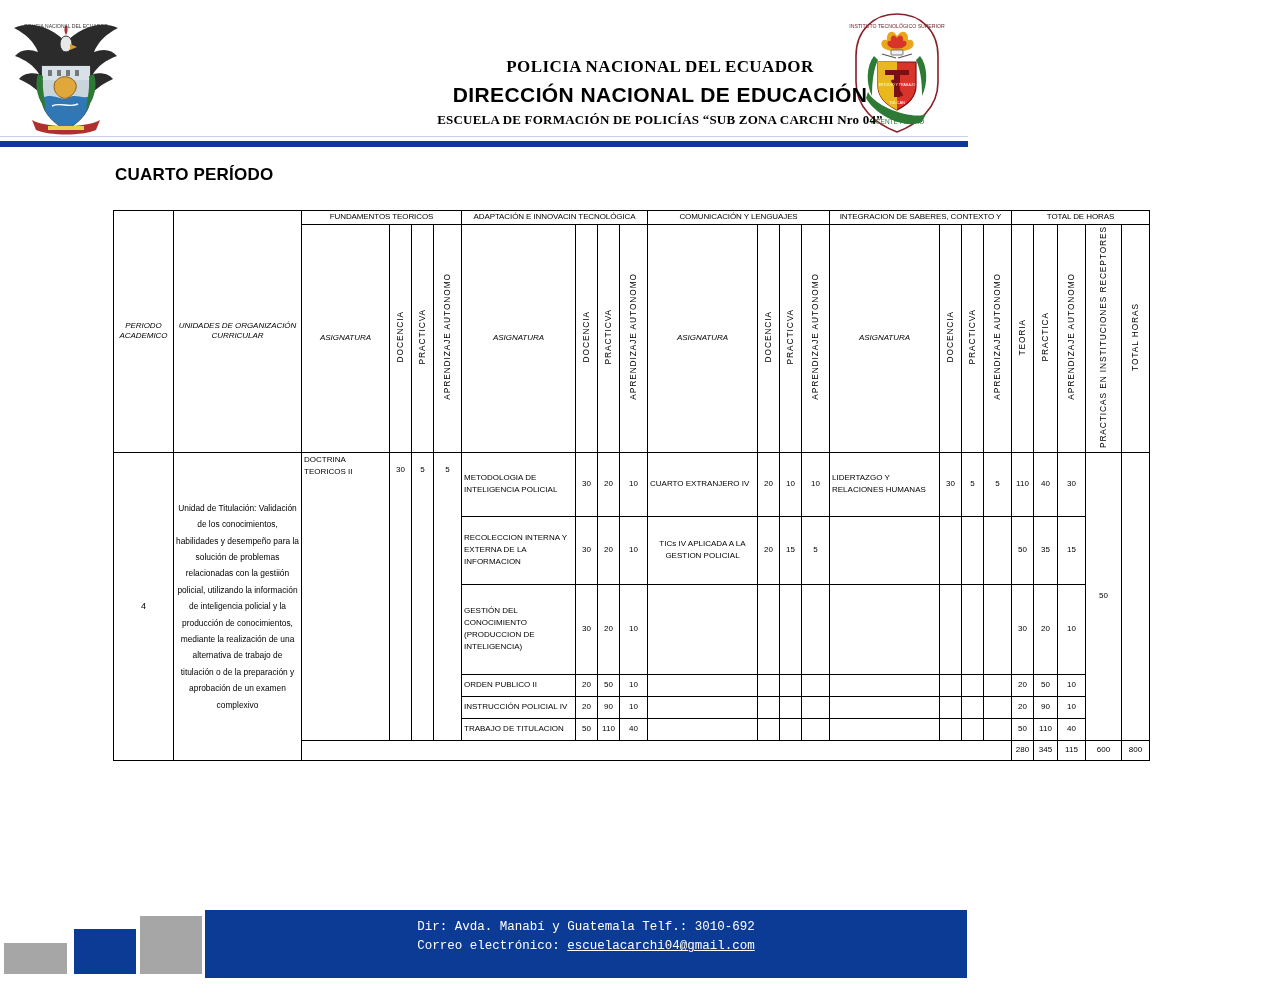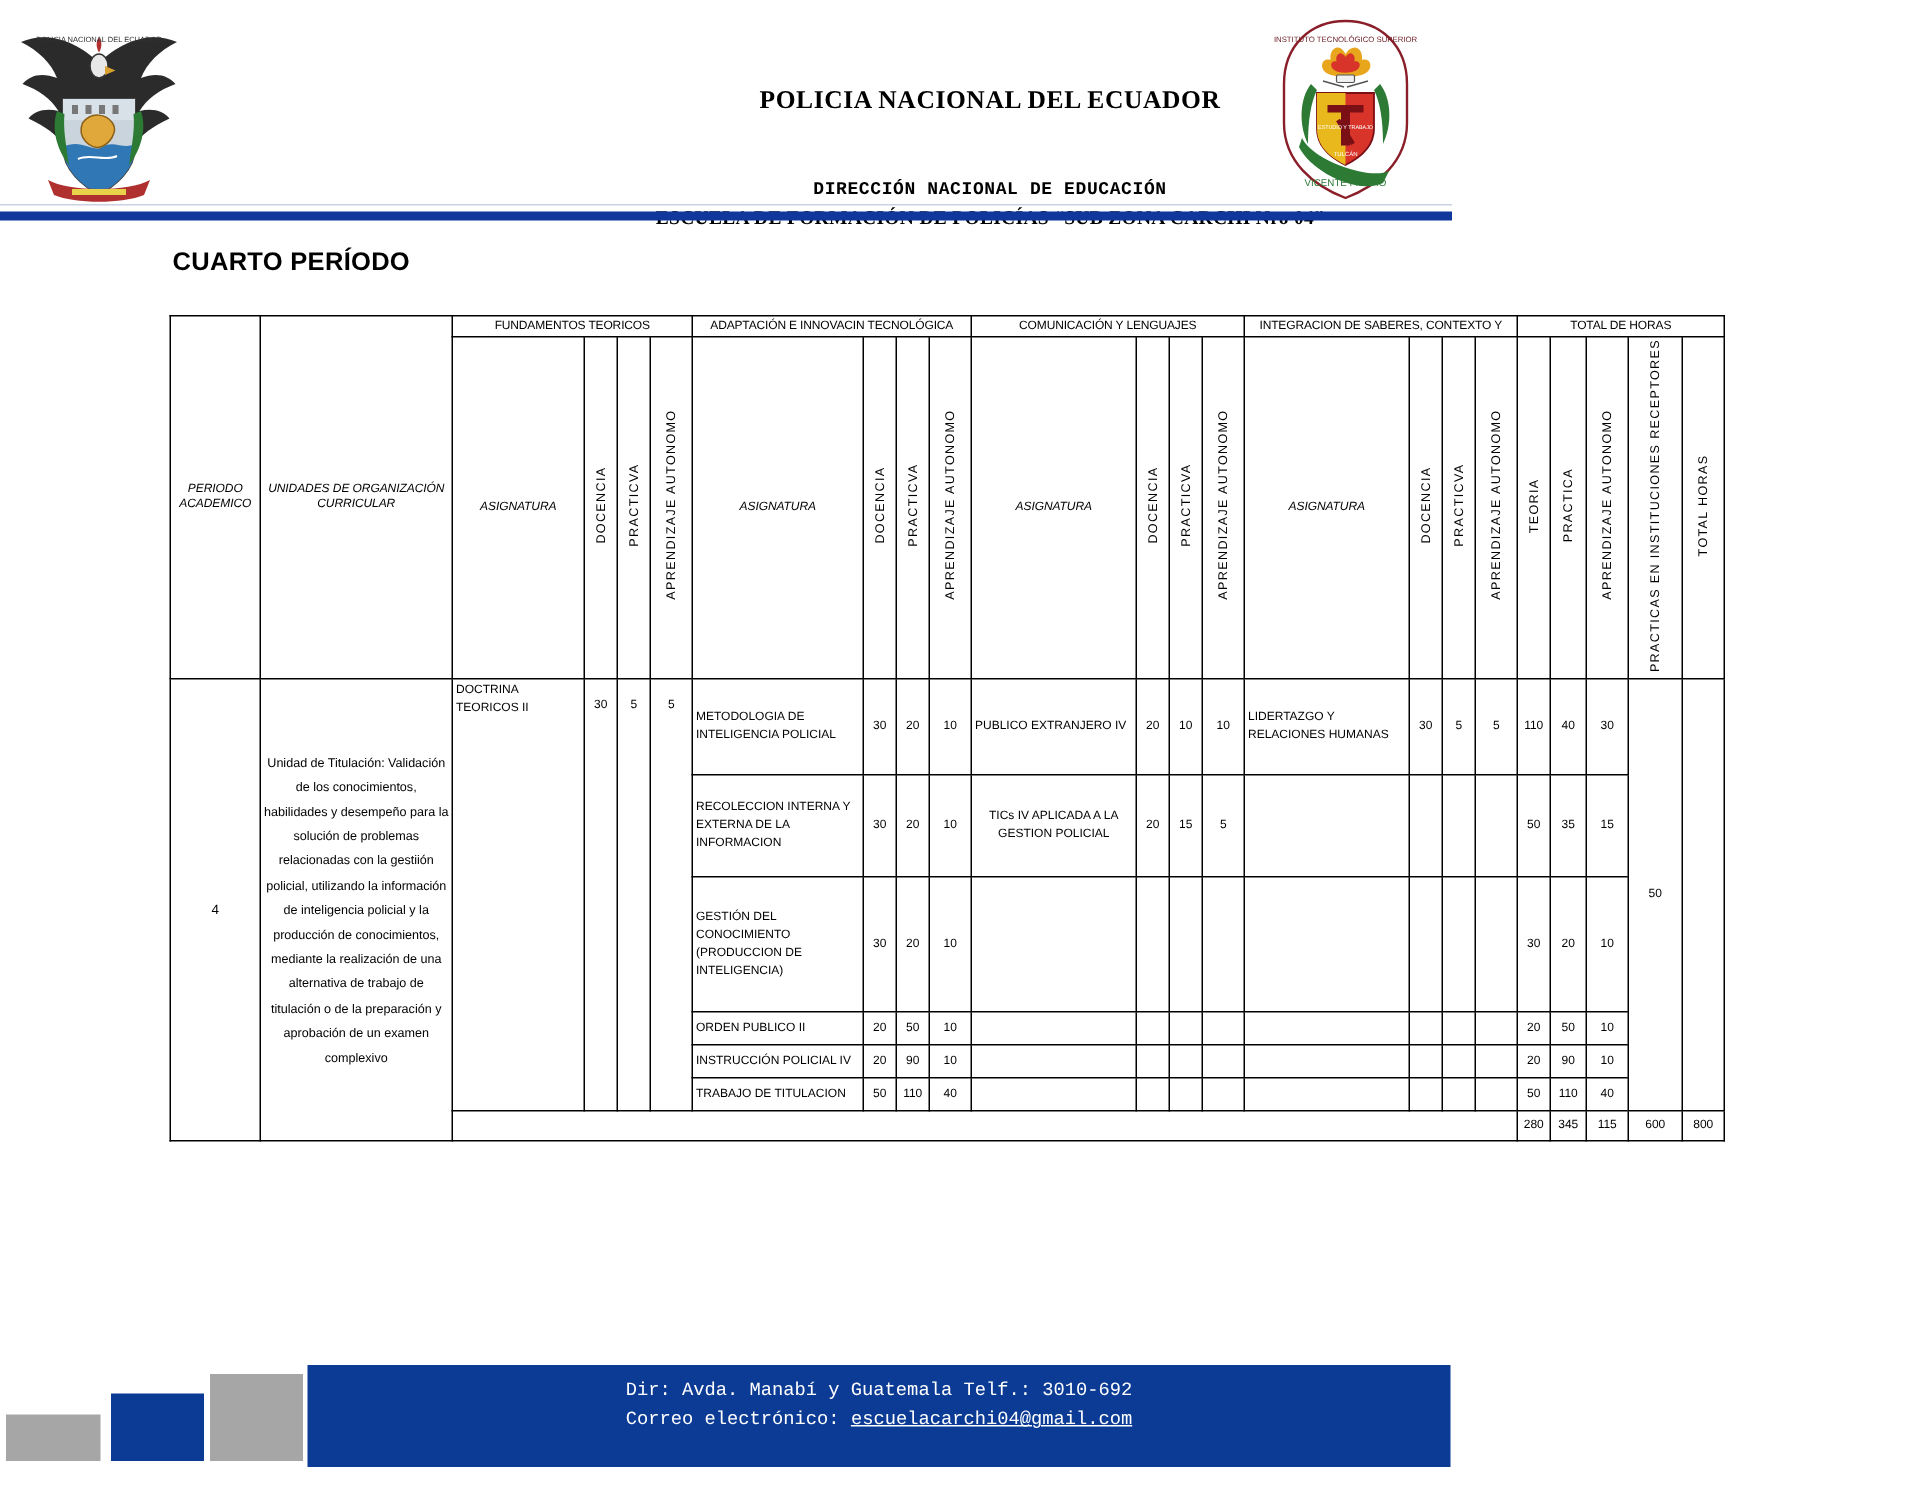--- a/index.html
+++ b/index.html
@@ -20,22 +20,22 @@
 
   .header-titles{
     position:absolute;left:300px;top:55px;width:720px;
     text-align:center;
   }
   .header-titles .t1{
     font-family:"Liberation Serif",serif;
     font-weight:bold;font-size:17px;letter-spacing:.4px;line-height:1.45;
   }
   .header-titles .t2{
-    font-family:Liberation Mono, monospace;
-    font-weight:bold;font-size:12px;letter-spacing:.4px;line-height:1.45;margin-top:38px;
+    font-family:Liberation Sans, sans-serif;
+    font-weight:bold;font-size:21px;letter-spacing:.4px;line-height:1.45;
   }
   .header-titles .t3{
     font-family:"Liberation Serif",serif;
     font-weight:bold;font-size:13px;letter-spacing:.2px;line-height:1.5;
   }
   .hdr-rule-thin{position:absolute;left:0;top:136px;width:968px;height:1px;background:#c9d2e3;}
   .hdr-rule-blue{position:absolute;left:0;top:141px;width:968px;height:6px;background:#10379b;}
 
   
   .section-title{
@@ -243,21 +243,21 @@
     <td rowspan="6" class="subj" style="vertical-align:top">DOCTRINA TEORICOS II</td>
     <td rowspan="6" class="num" style="vertical-align:top;padding-top:12px">30</td>
     <td rowspan="6" class="num" style="vertical-align:top;padding-top:12px">5</td>
     <td rowspan="6" class="num" style="vertical-align:top;padding-top:12px">5</td>
 
     <td class="subj">METODOLOGIA DE INTELIGENCIA POLICIAL</td>
     <td class="num">30</td>
     <td class="num">20</td>
     <td class="num">10</td>
 
-    <td class="subj">PUBLICO EXTRANJERO IV</td>
+    <td class="subj">CUARTO EXTRANJERO IV</td>
     <td class="num">20</td>
     <td class="num">10</td>
     <td class="num">10</td>
 
     <td class="subj">LIDERTAZGO Y RELACIONES HUMANAS</td>
     <td class="num">30</td>
     <td class="num">5</td>
     <td class="num">5</td>
 
     <td class="num">110</td>

